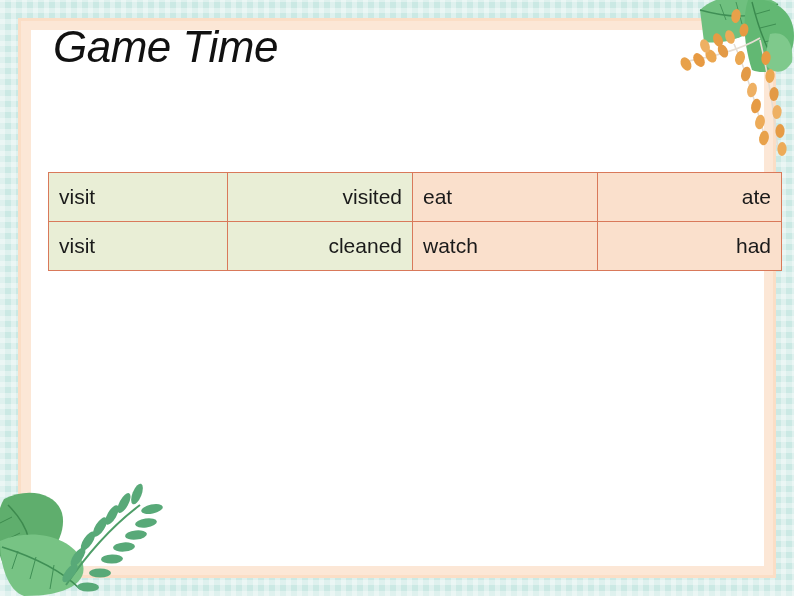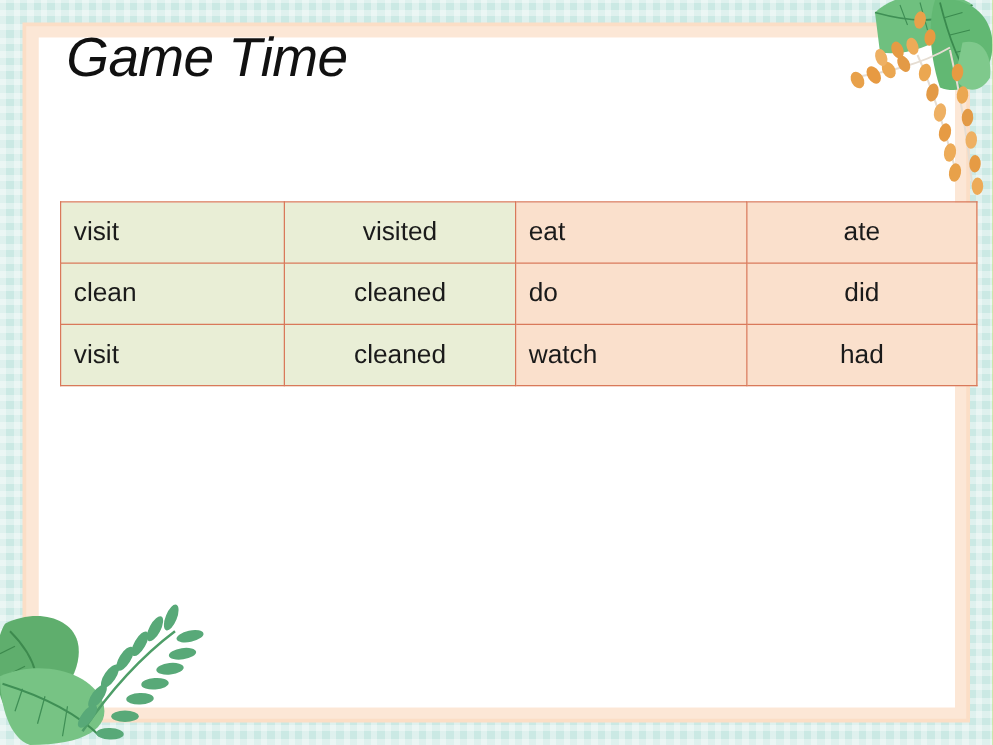--- a/index.html
+++ b/index.html
@@ -11,21 +11,21 @@
     height: 596px;
     overflow: hidden;
     font-family: "Liberation Sans", sans-serif;
     background: #ffffff;
   }
 
   #slide {
     position: relative;
     width: 794px;
     height: 596px;
-    background: #84cc16;
+    background: #c4b5fd;
     overflow: hidden;
   }
 
   
   .frame-mint {
     position: absolute;
     left: 0; top: 0;
     width: 794px; height: 596px;
     background: #cbe9e4;
     background-image:
@@ -65,21 +65,21 @@
     font-weight: 400;
     color: #111111;
     letter-spacing: -0.5px;
     white-space: nowrap;
   }
 
   
   .verb-table {
     position: absolute;
     left: 48px;
-    top: 161px;
+    top: 172px;
     width: 733px;
     border-collapse: collapse;
     table-layout: fixed;
   }
   .verb-table td {
     height: 48px;
     border: 1px solid #d9795a;
     padding: 0 10px;
     font-size: 21px;
     color: #1a1a1a;
@@ -88,21 +88,21 @@
   }
   .col-base  { width: 179px; }
   .col-past  { width: 185px; }
   .col-base2 { width: 185px; }
   .col-past2 { width: 184px; }
 
   .cell-green { background: #e9eed6; }
   .cell-peach { background: #fae0cc; }
 
   .align-left   { text-align: left;  padding-left: 38px; }
-  .align-center { text-align: center; margin-top: 44px; }
+  .align-center { text-align: right; margin-top: 44px; }
 
   .txt-black { color: #1a1a1a; }
   .txt-red   { color: #e8251a; }
 
   
   .fs-21 { font-size: 21px; }
   .fs-22 { font-size: 22px; }
   .fs-23 { font-size: 23px; }
 
   
@@ -215,26 +215,20 @@
       <col class="col-past2">
     </colgroup>
     <tbody>
       <tr>
         <td class="cell-green align-left fs-21">visit</td>
         <td class="cell-green align-center fs-21 txt-black">visited</td>
         <td class="cell-peach align-left fs-21">eat</td>
         <td class="cell-peach align-center fs-21 txt-black">ate</td>
       </tr>
       <tr>
-        <td class="cell-green align-left fs-21">clean</td>
-        <td class="cell-green align-center fs-22 txt-red">cleaned</td>
-        <td class="cell-peach align-left fs-21">do</td>
-        <td class="cell-peach align-center fs-22 txt-red">did</td>
-      </tr>
-      <tr>
         <td class="cell-green align-left fs-21">visit</td>
         <td class="cell-green align-center fs-23 txt-red">cleaned</td>
         <td class="cell-peach align-left fs-22">watch</td>
         <td class="cell-peach align-center fs-23 txt-red">had</td>
       </tr>
     </tbody>
   </table>
 
 </div>
 

